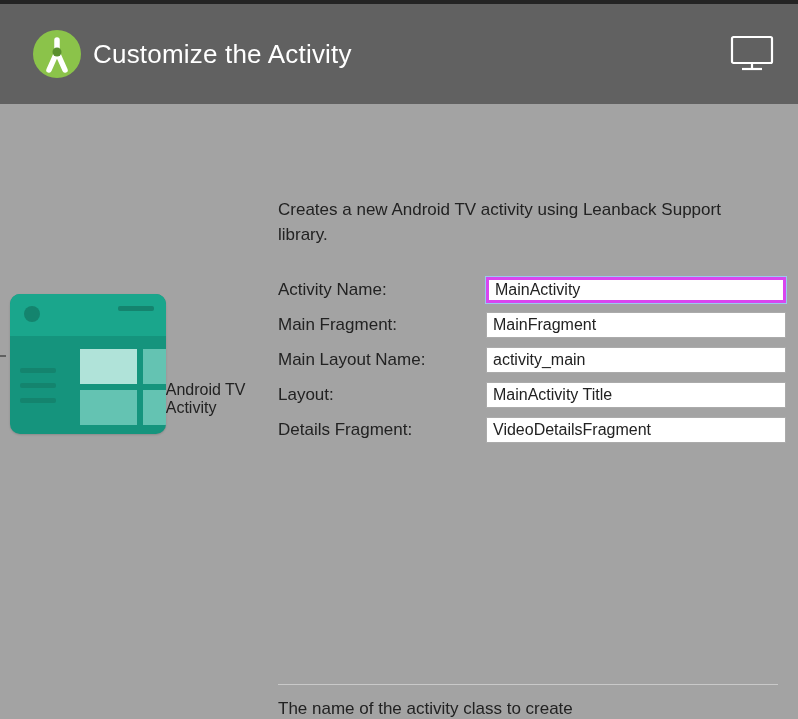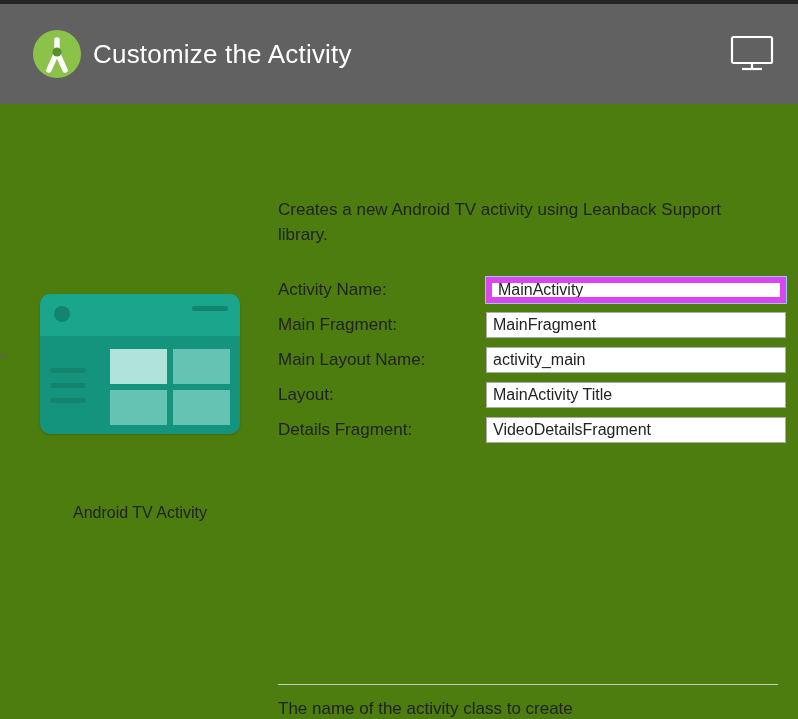--- a/index.html
+++ b/index.html
@@ -22,29 +22,29 @@
     .banner-title {
       font-size:26px; font-weight:400;
       margin-left:12px;
       letter-spacing:0.2px;
     }
     .logo-area { display:flex; align-items:center; }
     .monitor-icon { margin-left:auto; color:#ffffff; }
     
     .content {
       flex:1;
-      background:#4d7c0f;
+      background:#a3a3a3;
       padding-top:100px;
       position:relative;
     }
     .preview-col {
       position:absolute;
       left:10px; top:190px;
       width:260px;
-      display:flex; flex-direction:column; align-items:center;
+      display:flex; flex-direction:row; align-items:center;
     }
     .tv-card {
       width:200px; height:140px;
       border-radius:10px;
       background:#15947d;
       position:relative;
       overflow:hidden;
       box-shadow:0 1px 2px rgba(0,0,0,0.15);
     }
     .tv-header {
@@ -81,21 +81,21 @@
     .field-label { width:208px; font-size:17px; color:#222; }
     .field-input {
       flex:1;
       height:26px;
       border:1px solid #ababab;
       padding:2px 6px;
       font-family:inherit;
       font-size:16px;
       color:#222;
     }
-    .field-input.focused { border:6px solid #d946ef; outline:1px solid #9bc8ef; }
+    .field-input.focused { border:3px solid #d946ef; outline:1px solid #9bc8ef; }
     .help-block {
       position:absolute;
       left:278px; top:580px;
       width:500px;
     }
     .help-sep {
       height:1px; background:#c9c9c9;
     }
     .help-text {
       margin-top:14px;

